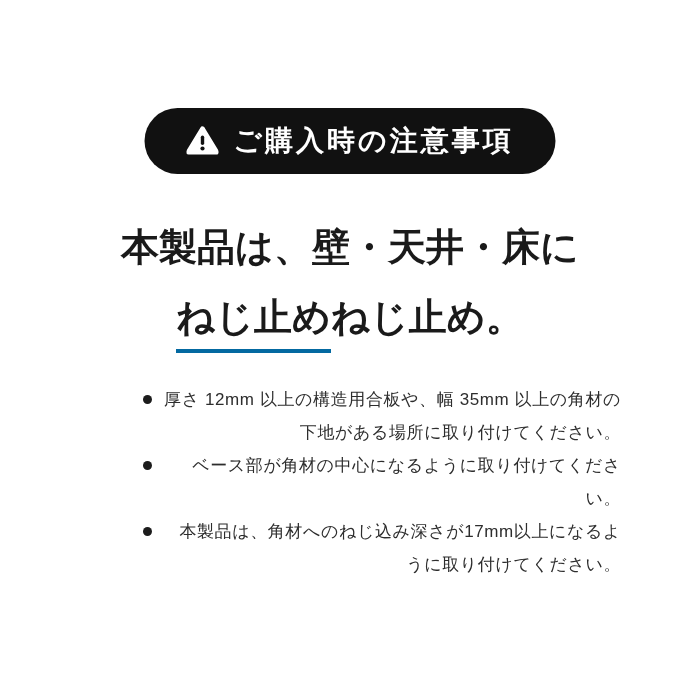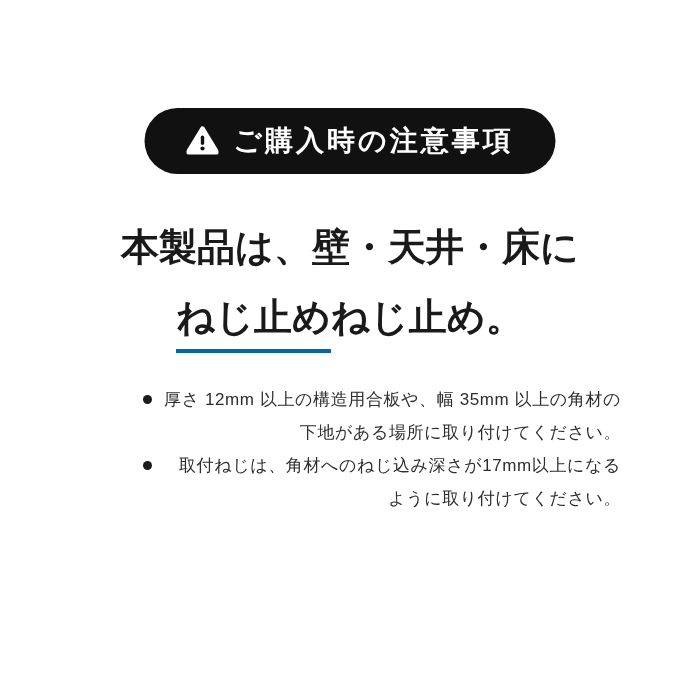--- a/index.html
+++ b/index.html
@@ -116,17 +116,21 @@
     </div>
   </div>
 
   <ul class="notes">
     <li class="note-item">
       <span class="bullet-dot"></span>
       <span class="note-text">厚さ 12mm 以上の構造用合板や、幅 35mm 以上の角材の下地がある場所に取り付けてください。</span>
     </li>
     <li class="note-item">
       <span class="bullet-dot"></span>
-      <span class="note-text">取付ねじは、角材へのねじ込み深さが17mm以上になるように取り付けてください。</span>
+      <span class="note-text">ベース部が角材の中心になるように取り付けてください。</span>
+    </li>
+    <li class="note-item">
+      <span class="bullet-dot"></span>
+      <span class="note-text">本製品は、角材へのねじ込み深さが17mm以上になるように取り付けてください。</span>
     </li>
   </ul>
 
 </div>
 
 </body></html>

